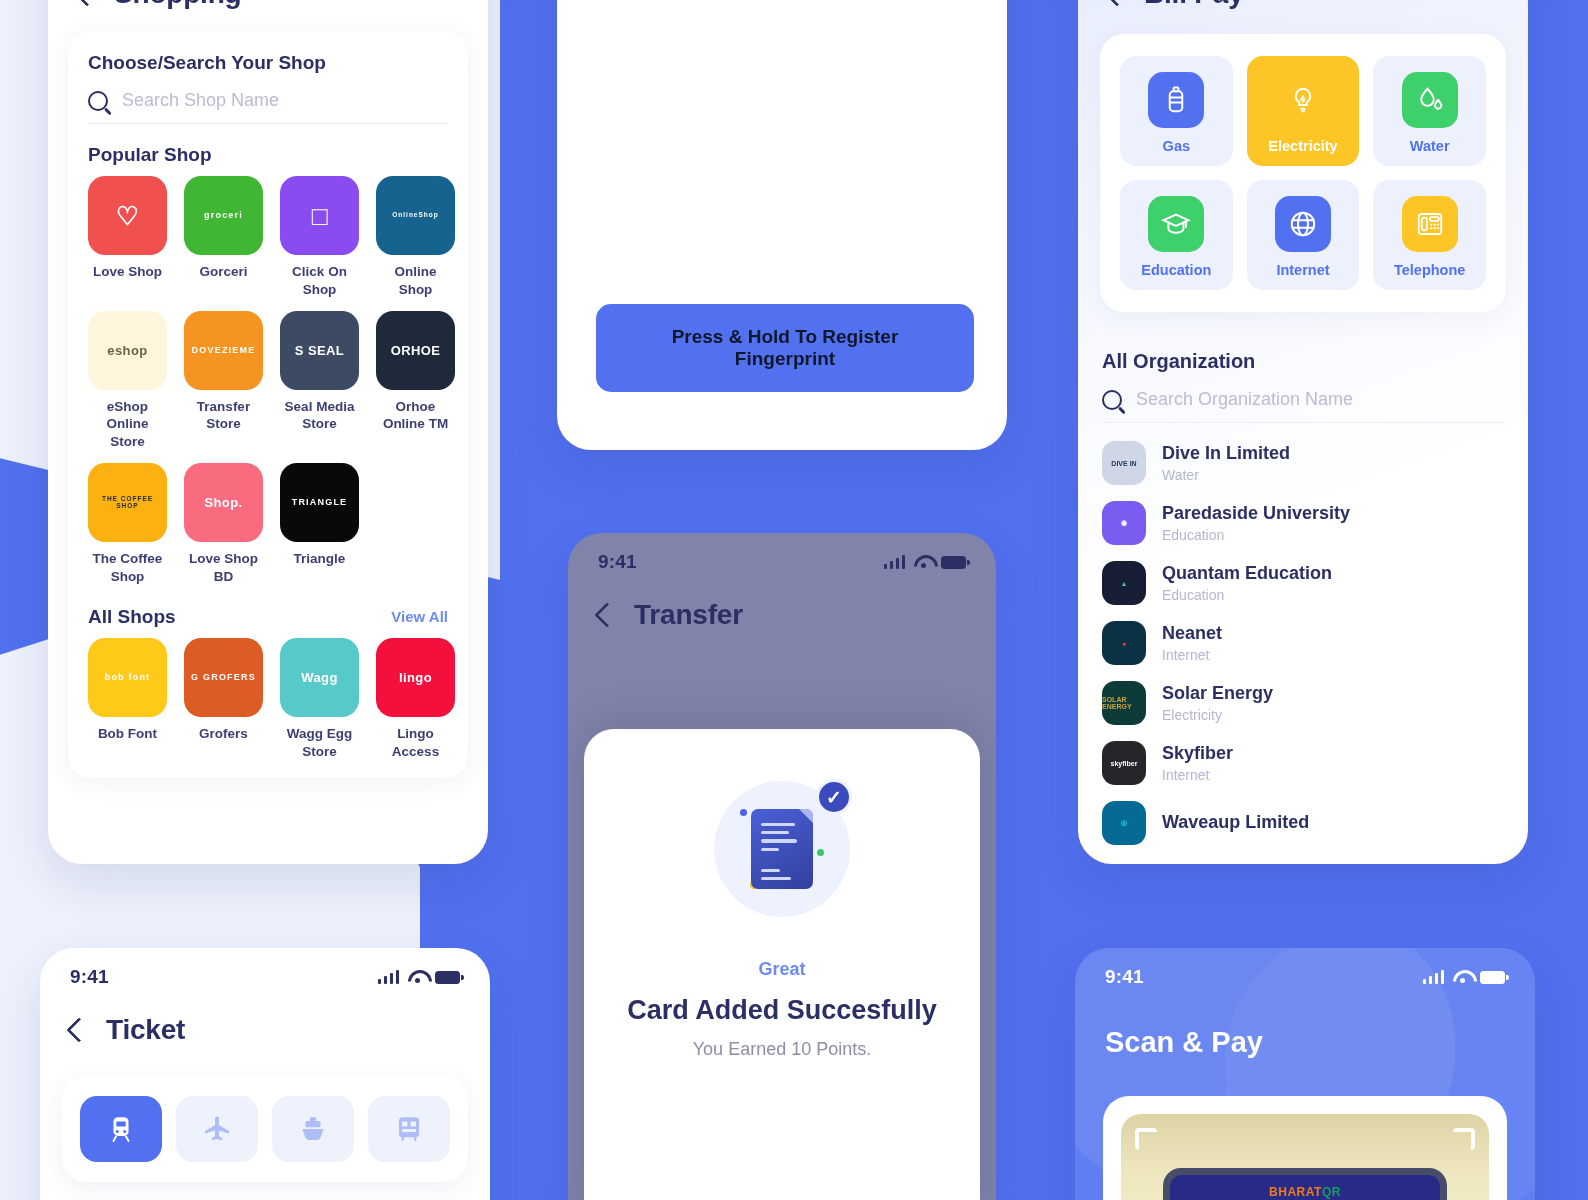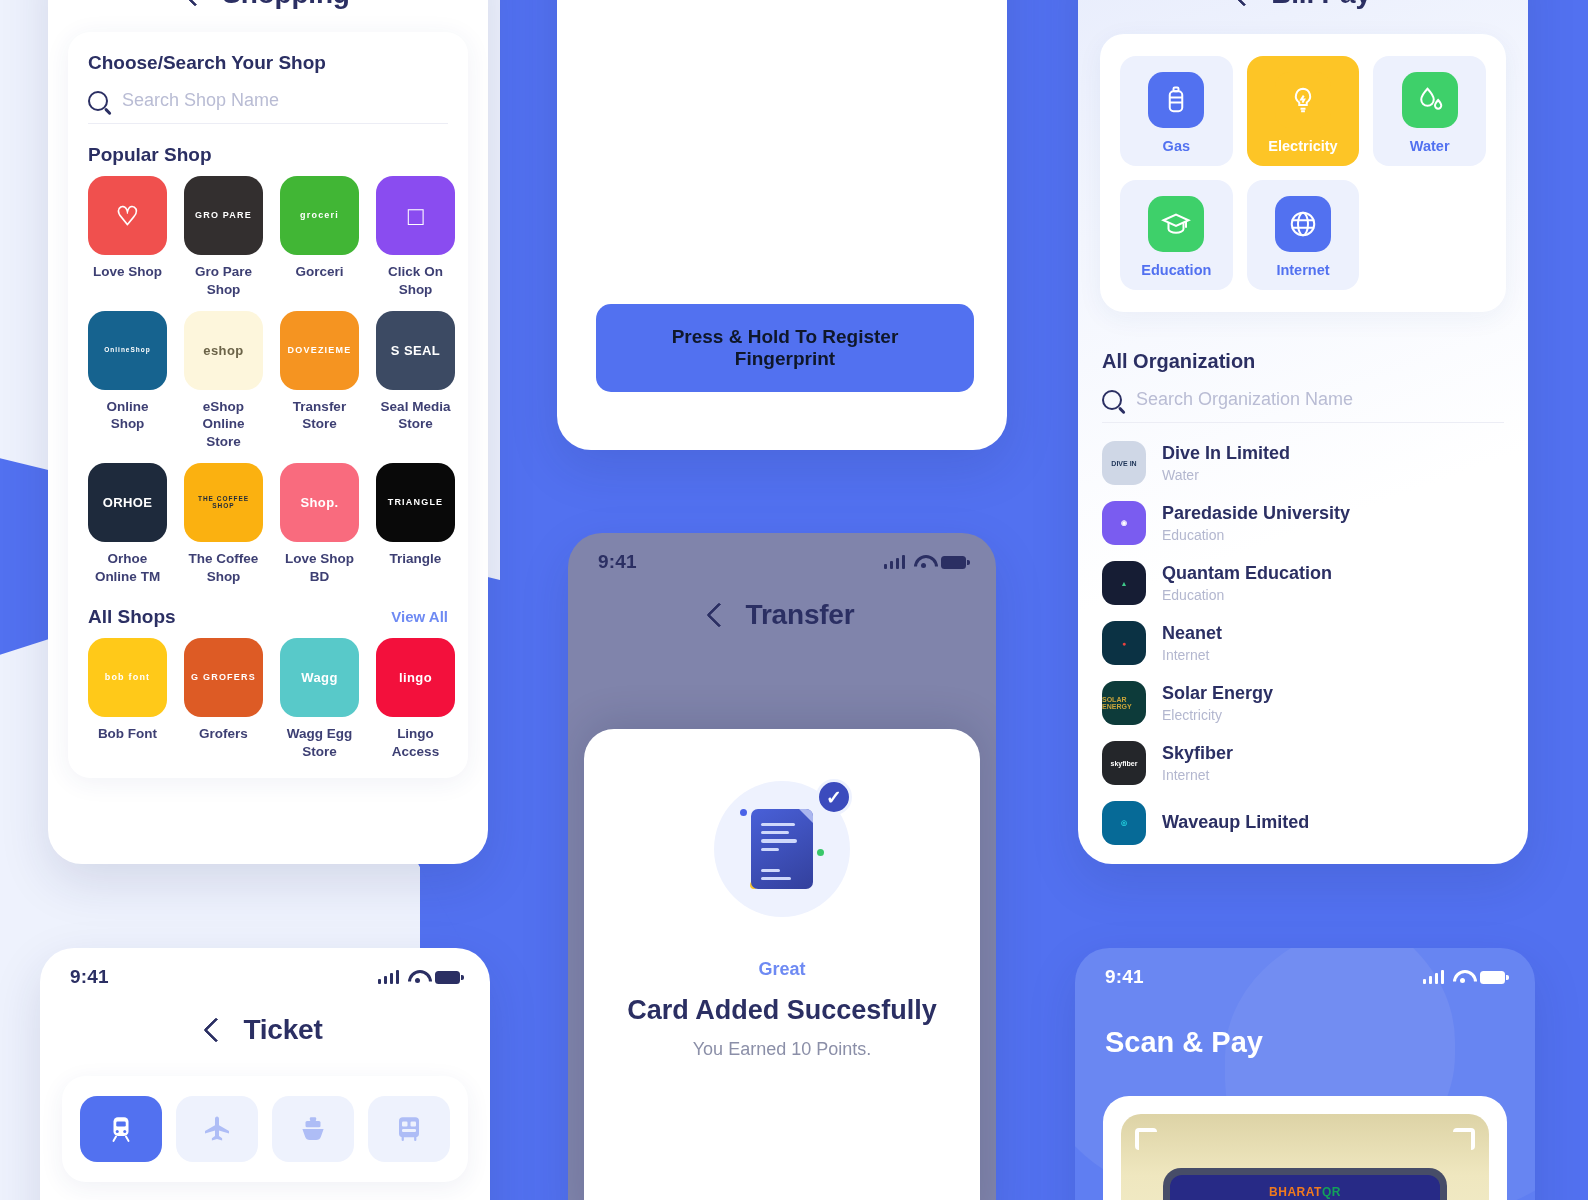--- a/index.html
+++ b/index.html
@@ -59,21 +59,21 @@
   .batt { width:25px; height:13px; border-radius:3.5px; background:#2b2f63; position:relative;}
   .batt:after{content:""; position:absolute; right:-3.5px; top:4px; width:2.5px;height:5px;
     background:#2b2f63; border-radius:0 2px 2px 0;}
   .statusbar.light .time { color:#fff; }
   .statusbar.light .sig i, .statusbar.light .batt { background:#fff; }
   .statusbar.light .batt:after { background:#fff; }
   .statusbar.light .wifi:before { border-color:#fff; }
   .statusbar.light .wifi:after { background:#fff; }
 
   
-  .navbar { display:flex; align-items:center; gap:18px; padding:22px 30px 0 30px;justify-content:center; }
+  .navbar { display:flex; align-items:center; gap:18px; padding:22px 30px 0 30px; }
   .chev { width:18px; height:18px; border-left:3.2px solid #2b2f63; border-bottom:3.2px solid #2b2f63;
           transform:rotate(45deg); border-radius:2px; flex:none; }
   .navtitle { font-size:28px; font-weight:700; color:#2b2f63; letter-spacing:-.2px; }
 
   
   #panel-shopping { left:48px; top:-62px; width:440px; height:926px; border-radius:0 0 34px 34px; }
   #panel-shopping .navbar { padding-top:40px; }
   .shop-card {
     margin:22px 20px 0 20px; background:#fff; border-radius:22px;
     box-shadow:0 4px 26px rgba(40,60,130,.07); padding:20px 20px 18px 20px;
@@ -218,26 +218,20 @@
         <div class="sec-title">Popular Shop</div>
       </div>
       <div class="grid4" id="popular-grid">
           <div class="tile">
             <div class="sq" style="background: rgb(240, 80, 78); color: rgb(255, 255, 255);">
               <span class="lg-lg" style="padding:0 5px">♡</span>
             </div>
             <div class="nm">Love Shop</div>
           </div>
           <div class="tile">
-            <div class="sq" style="background: rgb(51, 47, 47); color: rgb(255, 255, 255);">
-              <span class="lg-sm" style="padding:0 5px">GRO PARE</span>
-            </div>
-            <div class="nm">Gro Pare Shop</div>
-          </div>
-          <div class="tile">
             <div class="sq" style="background: rgb(65, 182, 53); color: rgb(255, 255, 255);">
               <span class="lg-sm" style="padding:0 5px">groceri</span>
             </div>
             <div class="nm">Gorceri</div>
           </div>
           <div class="tile">
             <div class="sq" style="background: rgb(138, 76, 240); color: rgb(255, 255, 255);">
               <span class="lg-lg" style="padding:0 5px">□</span>
             </div>
             <div class="nm">Click On Shop</div>
@@ -381,20 +375,36 @@
           </div>
           <div class="bill-item">
             <div class="bill-ic" style="background:#5271f0">
               <svg width="30" height="30" viewBox="0 0 24 24" fill="none" stroke="currentColor" stroke-width="1.6">
                 <circle cx="12" cy="12" r="9"></circle>
                 <ellipse cx="12" cy="12" rx="4" ry="9"></ellipse>
                 <path d="M3 9h18M3 15h18"></path>
               </svg>
             </div>
             <div class="bill-lb">Internet</div>
+          </div>
+          <div class="bill-item">
+            <div class="bill-ic" style="background:#fdc526">
+              <svg width="30" height="30" viewBox="0 0 24 24" fill="none" stroke="currentColor" stroke-width="1.5">
+                <rect x="3" y="4" width="18" height="16" rx="2.5"></rect>
+                <rect x="5.5" y="7" width="4" height="10" rx="1.2"></rect>
+                <rect x="12" y="6.5" width="7" height="3" rx="1"></rect>
+                <circle cx="13" cy="12.5" r=".9" fill="currentColor" stroke="none"></circle>
+                <circle cx="15.8" cy="12.5" r=".9" fill="currentColor" stroke="none"></circle>
+                <circle cx="18.4" cy="12.5" r=".9" fill="currentColor" stroke="none"></circle>
+                <circle cx="13" cy="15.3" r=".9" fill="currentColor" stroke="none"></circle>
+                <circle cx="15.8" cy="15.3" r=".9" fill="currentColor" stroke="none"></circle>
+                <circle cx="18.4" cy="15.3" r=".9" fill="currentColor" stroke="none"></circle>
+              </svg>
+            </div>
+            <div class="bill-lb">Telephone</div>
           </div>
         </div>
     </div>
 
     <div class="org-wrap">
       <div class="org-title">All Organization</div>
       <div class="searchrow">
         <div class="mag"></div>
         <input placeholder="Search Organization Name" style="">
       </div>

